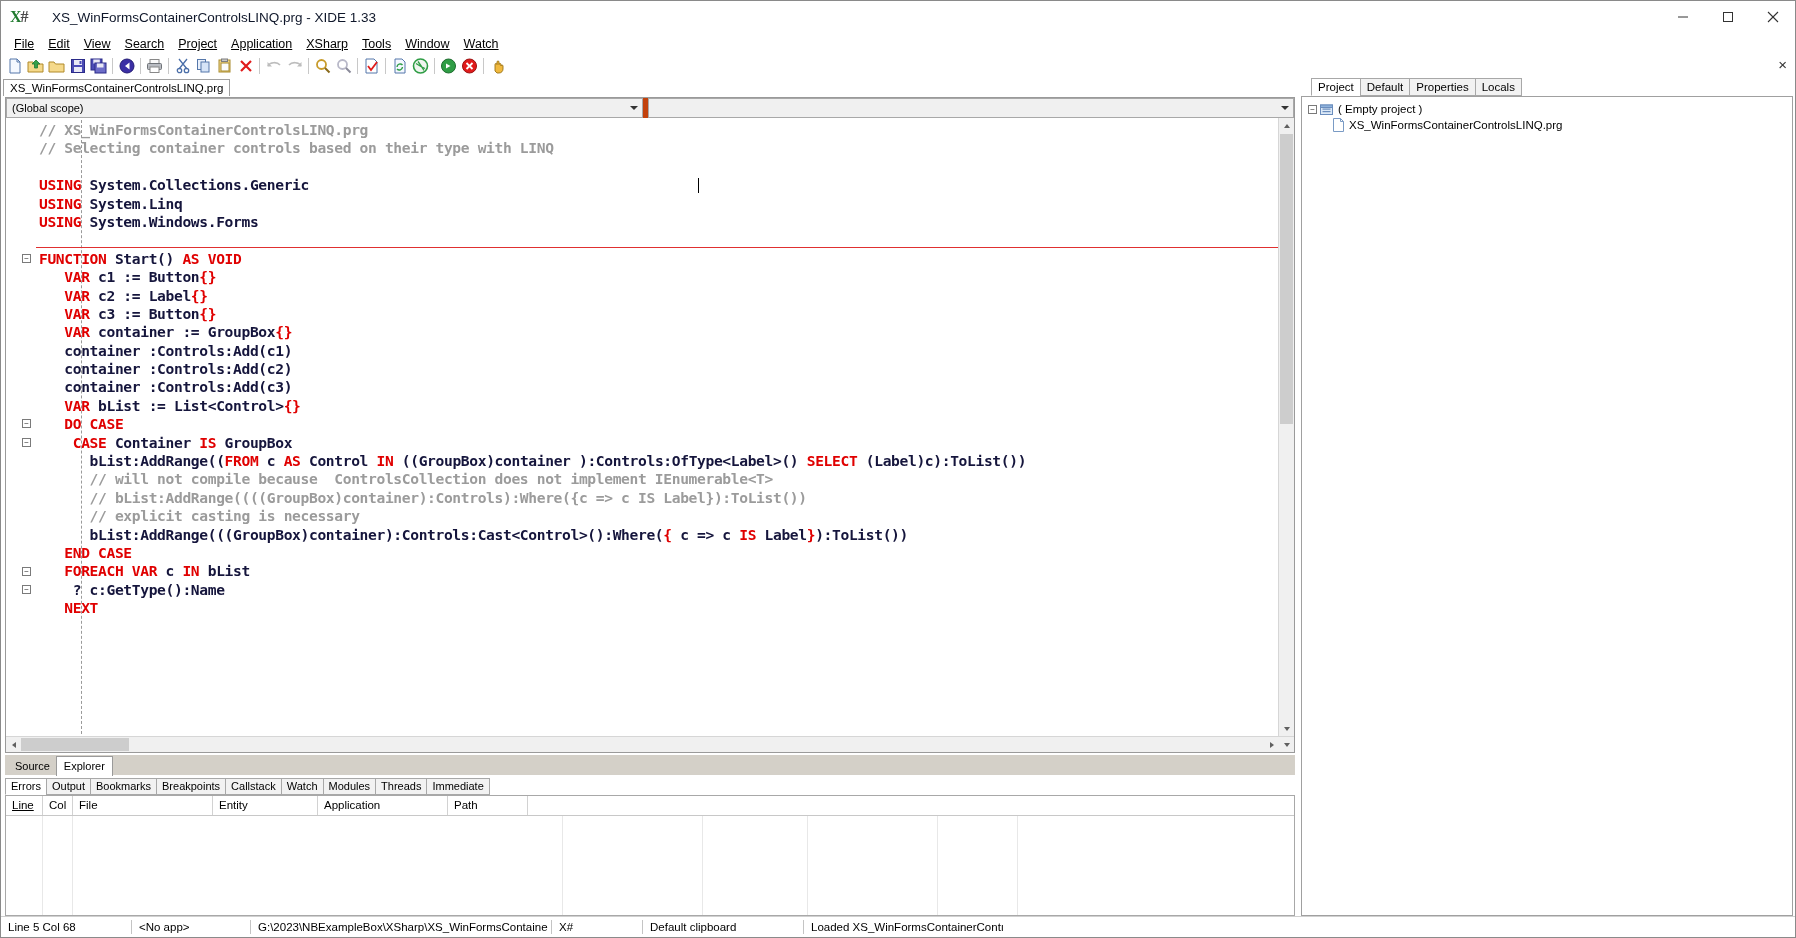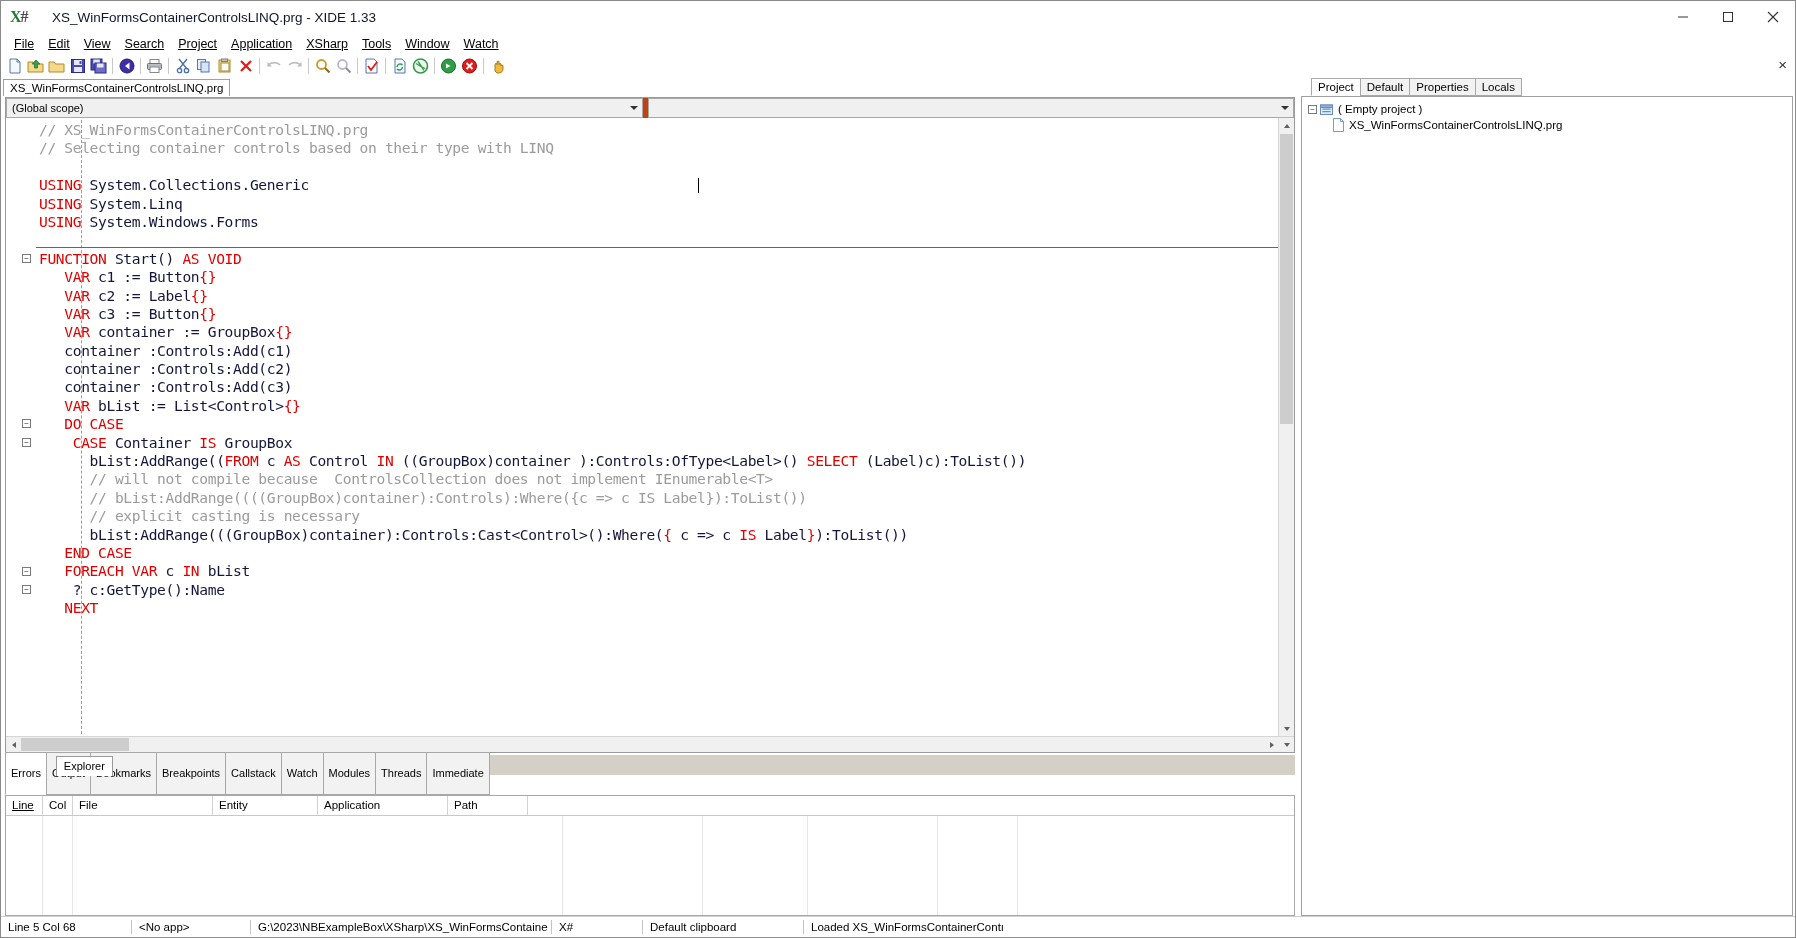--- a/index.html
+++ b/index.html
@@ -158,20 +158,21 @@
   }
   .indent-line {
     position: absolute; left: 45px; top: 2px; bottom: 2px;
     border-left: 1px dashed #9a9a9a;
   }
   .code-scroll {
     flex: 1 1 auto;
     position: relative;
     overflow: hidden;
     padding: 3px 16px 0 0;
+    font-weight: bold;
   }
   pre.code {
     margin: 0; padding: 0 0 0 3px;
     font-family: "DejaVu Sans Mono", "Liberation Mono", monospace;
     font-size: 14.6px;
     line-height: 18.4px;
     color: #1a1a3a;
     white-space: pre;
     letter-spacing: -0.35px;
   }
@@ -242,21 +243,21 @@
   .bottom-dock {
     flex: 0 0 138px;
     display: flex; flex-direction: column;
     margin: 3px 2px 0 4px;
   }
   .dock-tabs {
     height: 17px; flex: 0 0 17px;
     display: flex; align-items: flex-end;
   }
   .dock-tab {
-    font-size: 11px; padding: 14px 5px;
+    font-size: 11px; padding: 1px 5px;
     border: 1px solid #a8a8a8;
     background: #f2f2f2; color: #000;
     line-height: 13px; margin-right: -1px; text-align: right;
   }
   .dock-tab.active { background: #ffffff; border-bottom-color: #ffffff; }
   .dock-summary {
     height: 19px; flex: 0 0 19px;
     display: flex; align-items: center;
     border-left: 1px solid #a8a8a8; border-right: 1px solid #a8a8a8;
     border-top: 1px solid #a8a8a8;

